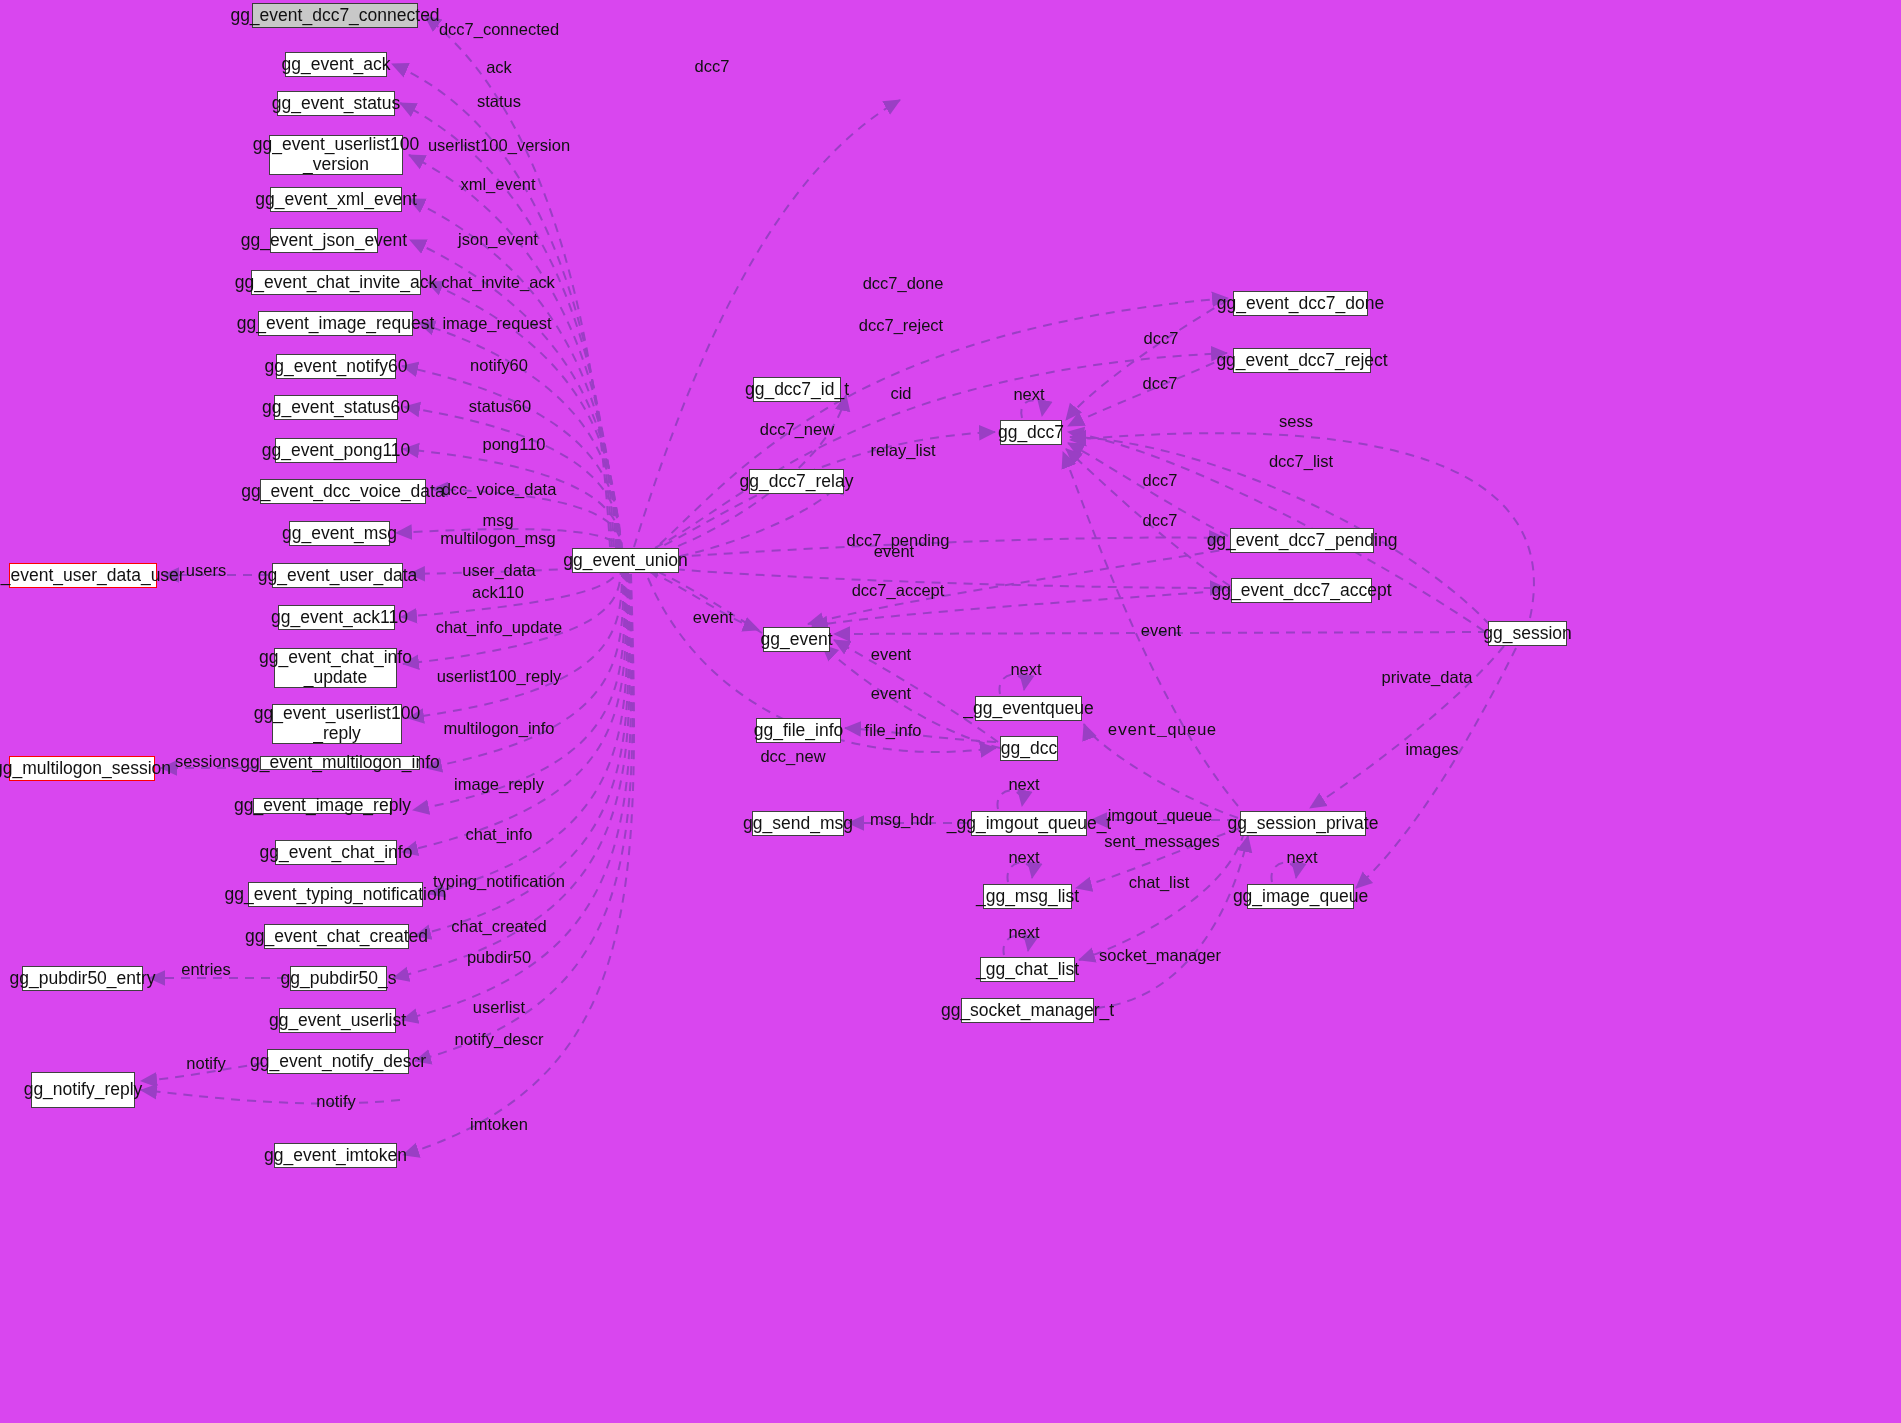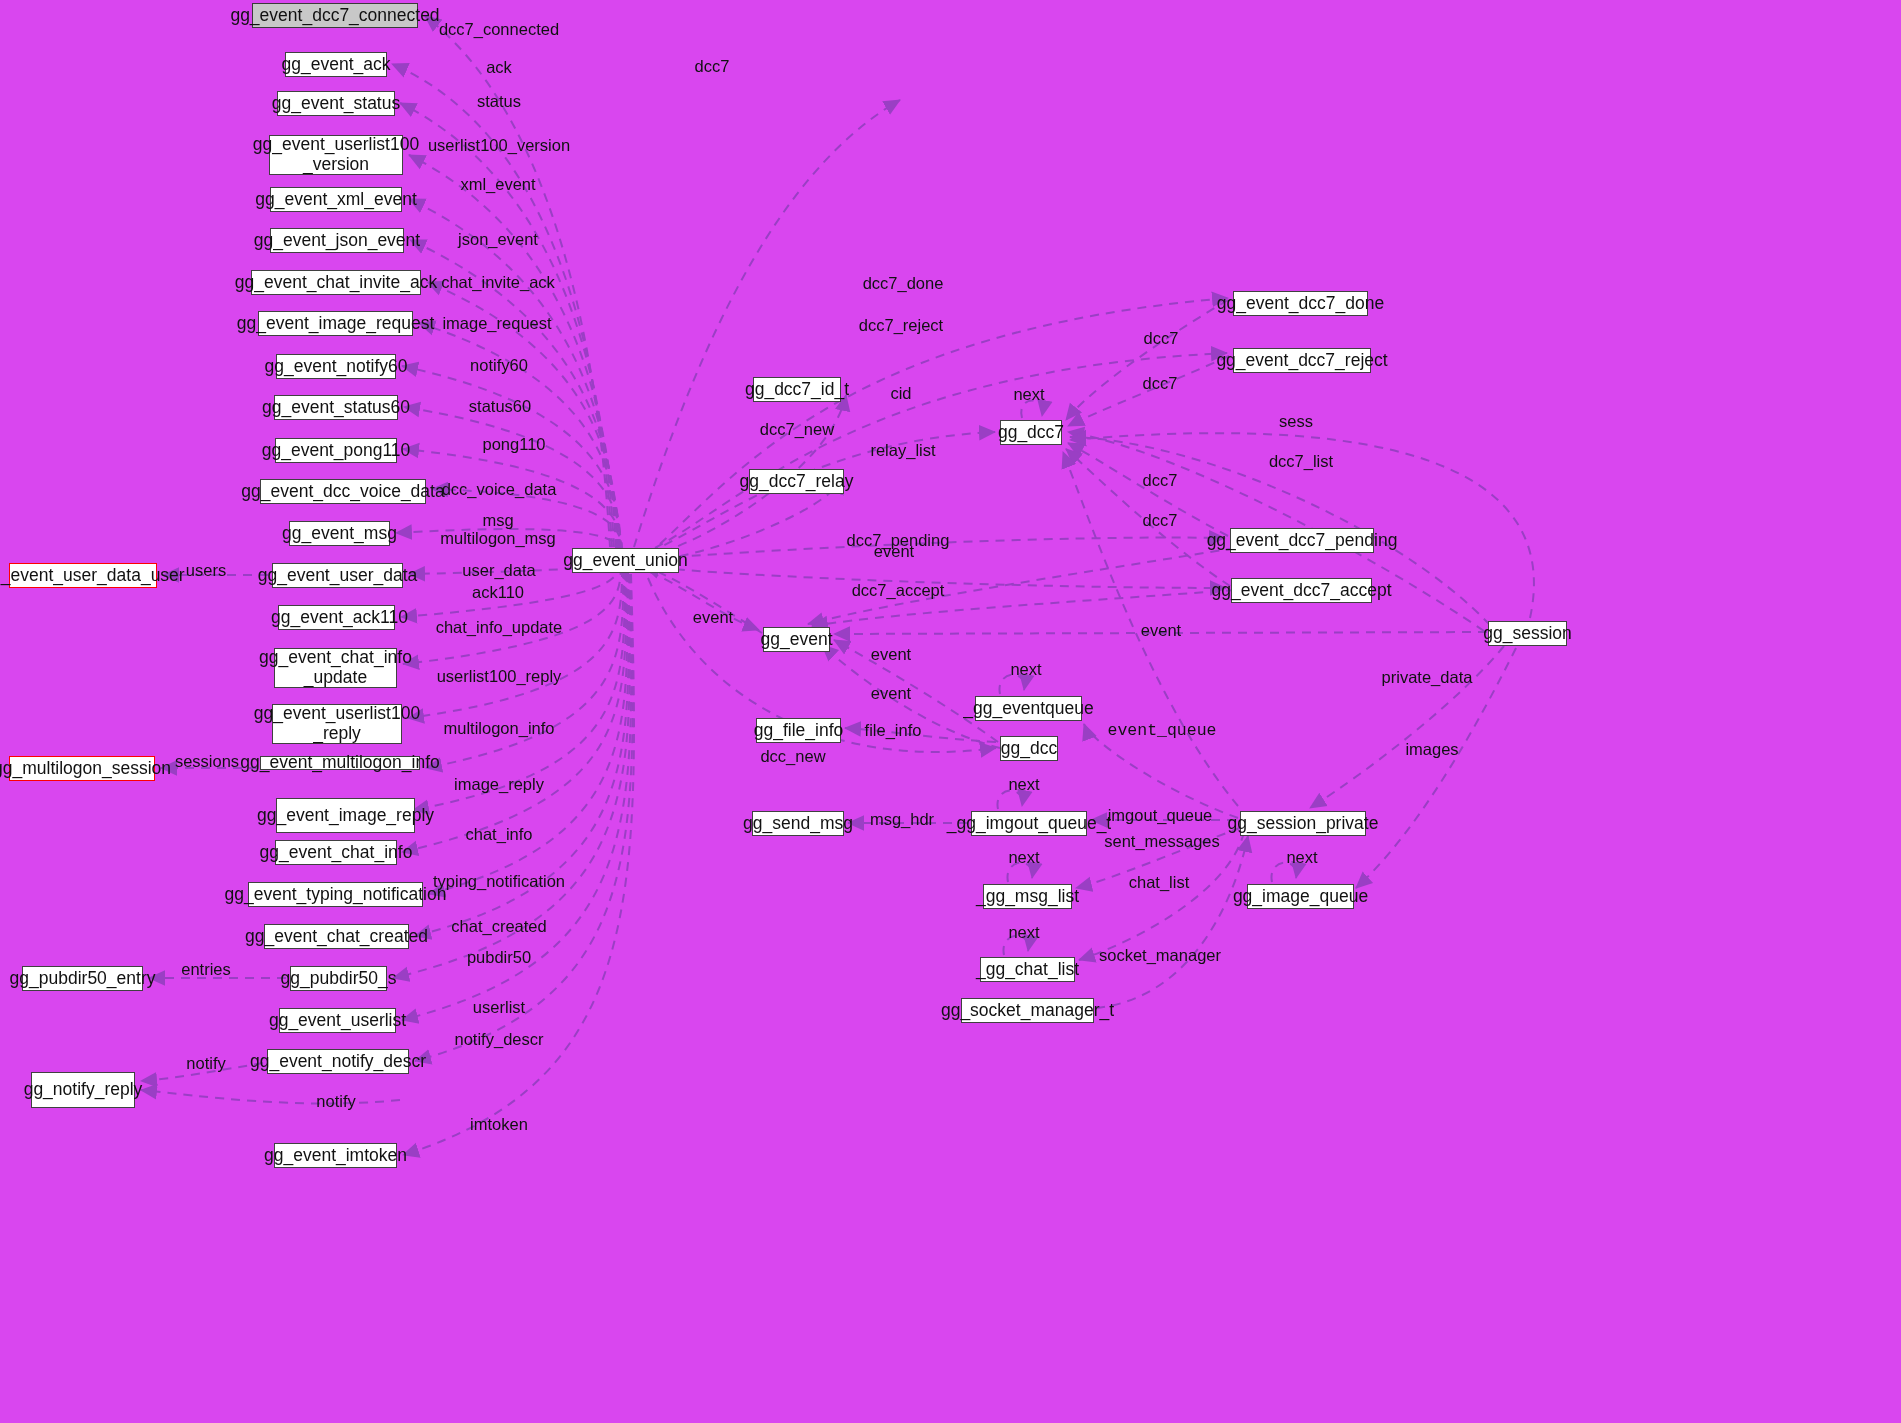--- a/index.html
+++ b/index.html
@@ -166,38 +166,38 @@
       <path d="M1238,806 C1150,700 1090,520 1063,452"></path>
     </g>
   </svg>
 
   <div class="node highlight" style="left:252px;top:3px;width:166px;height:25px;">gg_event_dcc7_connected</div>
   <div class="node" style="left:285px;top:52px;width:102px;height:25px;">gg_event_ack</div>
   <div class="node" style="left:277px;top:91px;width:118px;height:25px;">gg_event_status</div>
   <div class="node" style="left:269px;top:135px;width:134px;height:40px;">gg_event_userlist100
 _version</div>
   <div class="node" style="left:270px;top:187px;width:132px;height:25px;">gg_event_xml_event</div>
-  <div class="node" style="left:270px;top:228px;width:134px;height:25px;">gg_event_json_event</div>
+  <div class="node" style="left:270px;top:228px;width:108px;height:25px;">gg_event_json_event</div>
   <div class="node" style="left:251px;top:270px;width:170px;height:25px;">gg_event_chat_invite_ack</div>
   <div class="node" style="left:258px;top:311px;width:155px;height:25px;">gg_event_image_request</div>
   <div class="node" style="left:276px;top:354px;width:120px;height:25px;">gg_event_notify60</div>
   <div class="node" style="left:274px;top:395px;width:124px;height:25px;">gg_event_status60</div>
   <div class="node" style="left:275px;top:438px;width:122px;height:25px;">gg_event_pong110</div>
   <div class="node" style="left:260px;top:479px;width:166px;height:25px;">gg_event_dcc_voice_data</div>
   <div class="node" style="left:289px;top:521px;width:101px;height:25px;">gg_event_msg</div>
   <div class="node redborder" style="left:9px;top:563px;width:148px;height:25px;">gg_event_user_data_user</div>
   <div class="node" style="left:272px;top:563px;width:131px;height:25px;">gg_event_user_data</div>
   <div class="node" style="left:278px;top:605px;width:117px;height:25px;padding-left:12px;">gg_event_ack110</div>
   <div class="node" style="left:274px;top:648px;width:123px;height:40px;">gg_event_chat_info
 _update</div>
   <div class="node" style="left:272px;top:704px;width:130px;height:40px;">gg_event_userlist100
 _reply</div>
   <div class="node redborder" style="left:9px;top:756px;width:146px;height:25px;">gg_multilogon_session</div>
   <div class="node" style="left:260px;top:756px;width:160px;height:14px;">gg_event_multilogon_info</div>
-  <div class="node" style="left:276px;top:798px;width:139px;height:35px;">gg_event_image_reply</div>
+  <div class="node" style="left:253px;top:798px;width:139px;height:16px;">gg_event_image_reply</div>
   <div class="node" style="left:275px;top:840px;width:122px;height:25px;">gg_event_chat_info</div>
   <div class="node" style="left:248px;top:882px;width:175px;height:25px;">gg_event_typing_notification</div>
   <div class="node" style="left:264px;top:924px;width:145px;height:25px;">gg_event_chat_created</div>
   <div class="node" style="left:22px;top:966px;width:121px;height:25px;">gg_pubdir50_entry</div>
   <div class="node" style="left:290px;top:966px;width:97px;height:25px;">gg_pubdir50_s</div>
   <div class="node" style="left:279px;top:1008px;width:117px;height:25px;">gg_event_userlist</div>
   <div class="node" style="left:267px;top:1049px;width:142px;height:25px;">gg_event_notify_descr</div>
   <div class="node" style="left:31px;top:1072px;width:104px;height:36px;">gg_notify_reply</div>
   <div class="node" style="left:274px;top:1143px;width:123px;height:25px;">gg_event_imtoken</div>
 

